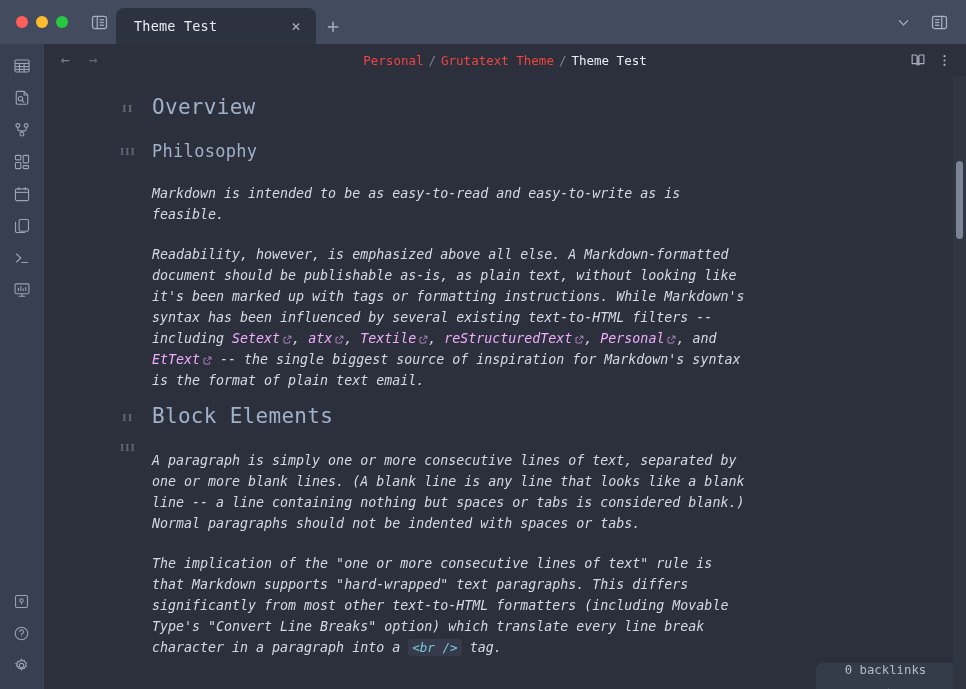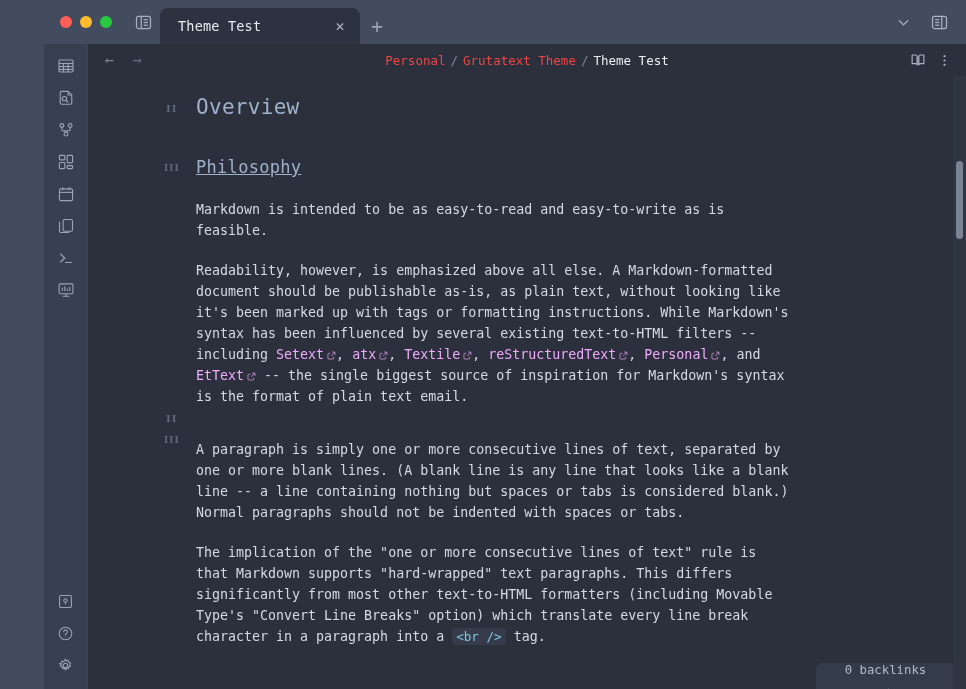--- a/index.html
+++ b/index.html
@@ -6,21 +6,21 @@
   html, body {
     width: 966px; height: 689px;
     background: #434c5e;
     font-family: "DejaVu Sans Mono", monospace;
     overflow: hidden;
   }
   .app {
     position: relative;
     width: 966px; height: 689px;
     background: #434c5e;
-    display: flex; flex-direction: column; padding-left: 44px;
+    display: flex; flex-direction: column;
   }
 
   
   .titlebar {
     height: 44px; flex: 0 0 44px;
     background: #434c5e;
     display: flex; align-items: flex-end;
     position: relative;
   }
   .traffic {
@@ -130,28 +130,28 @@
     position: absolute; inset: 0;
     padding: 6px 40px 10px 74px;
     font-size: 13.3px; line-height: 21px;
     color: #d4dae4;
   }
   h2.md, h3.md {
     font-weight: 400; position: relative;
     color: #a0b1c9; letter-spacing: 0.3px;
   }
   h2.md { font-size: 21px; line-height: 30px; margin: 10px 0 0 0; padding-left: 34px; }
-  h3.md { font-size: 17px; line-height: 26px; margin: 32px 0 0 0; padding-left: 34px; text-decoration: underline; }
+  h3.md { font-size: 17px; line-height: 26px; margin: 16px 0 0 0; padding-left: 34px; }
   .hmark {
     position: absolute; left: 4px; top: 50%; transform: translateY(-45%);
     font-size: 10px; letter-spacing: 1px; color: #5f6878;
     font-family: "DejaVu Serif", serif; font-weight: 700;
   }
   h3.md .hmark { left: 2px; font-size: 9px; }
-  p.md { margin: 19px 12px 0 34px; max-width: 600px; }
+  p.md { margin: 19px 12px 0 34px; max-width: 600px; font-style: italic; }
   a.ext { color: #f0abfc; text-decoration: none; white-space: nowrap; }
   .ext-ic { display: inline-block; margin-left: 3px; position: relative; top: 1px; opacity: .75; }
   code.inl {
     background: #353b4a; color: #7fc6dd;
     border-radius: 3px; padding: 1px 4px; font-size: 12.6px;
     font-family: "DejaVu Sans Mono", monospace;
   }
 
   
   .sb-track {
@@ -405,20 +405,21 @@
                     <path d="M8.8 1.2 4.6 5.4"></path>
                     <path d="M7.4 6.2v2.1a.6.6 0 0 1-.6.6H1.7a.6.6 0 0 1-.6-.6V3.2a.6.6 0 0 1 .6-.6h2.1"></path>
                   </svg></span></a><span>, and </span><a class="ext"><span>EtText</span><span class="ext-ic"><svg width="9" height="9" viewBox="0 0 10 10" fill="none" stroke="currentColor" stroke-width="1">
                     <path d="M5.6 1.2h3.2v3.2"></path>
                     <path d="M8.8 1.2 4.6 5.4"></path>
                     <path d="M7.4 6.2v2.1a.6.6 0 0 1-.6.6H1.7a.6.6 0 0 1-.6-.6V3.2a.6.6 0 0 1 .6-.6h2.1"></path>
                   </svg></span></a><span> -- the single biggest source of inspiration for Markdown's syntax is the format of plain text email.</span></p>
 
           <h2 class="md">
             <span class="hmark">II</span>
+            <span>Block Elements</span>
           </h2>
 
           <h3 class="md">
             <span class="hmark">III</span>
           </h3>
 
           <p class="md">A paragraph is simply one or more consecutive lines of text, separated by one or more blank lines. (A blank line is any line that looks like a blank line -- a line containing nothing but spaces or tabs is considered blank.) Normal paragraphs should not be indented with spaces or tabs.</p>
 
           <p class="md"><span>The implication of the "one or more consecutive lines of text" rule is that Markdown supports "hard-wrapped" text paragraphs. This differs significantly from most other text-to-HTML formatters (including Movable Type's "Convert Line Breaks" option) which translate every line break character in a paragraph into a </span><code class="inl">&lt;br /&gt;</code><span> tag.</span></p>
 

